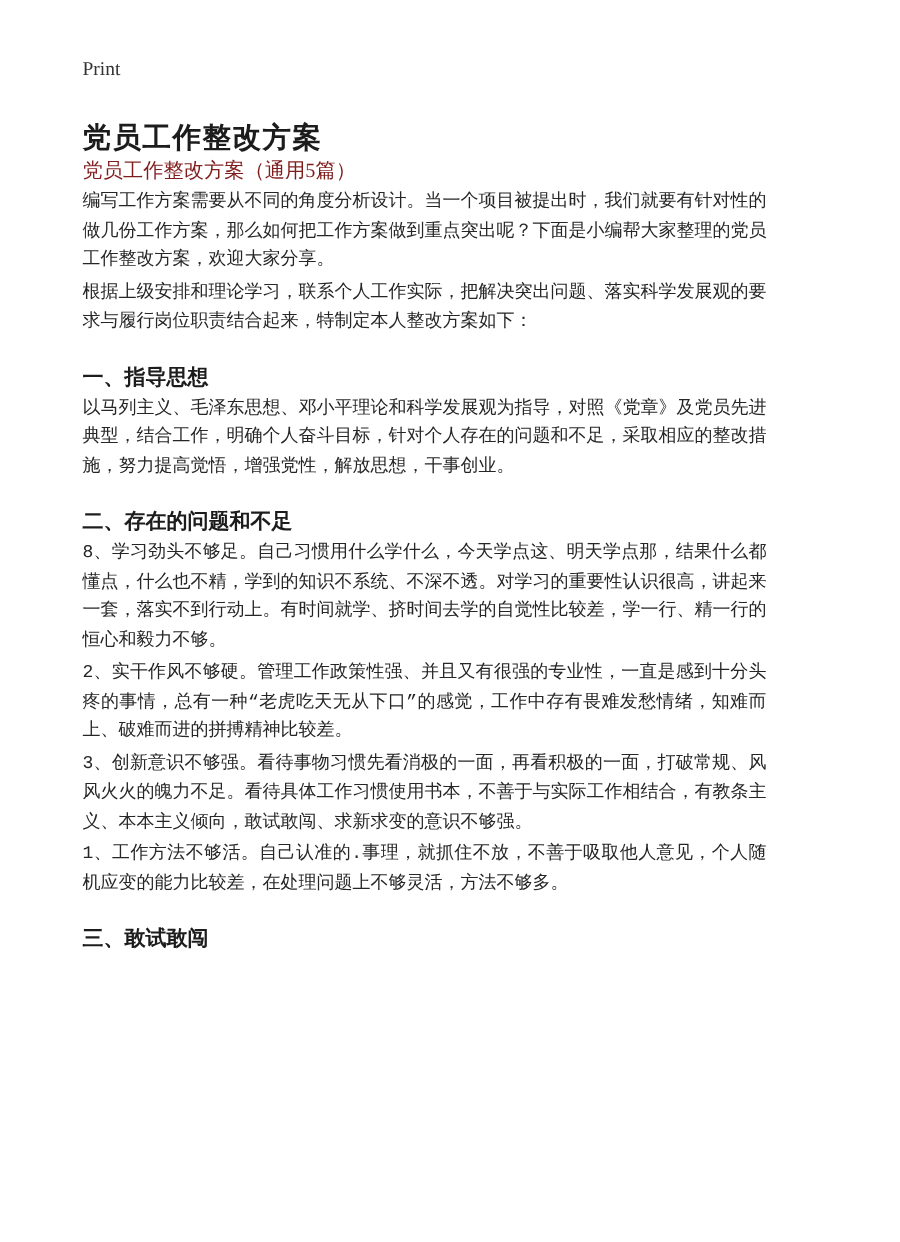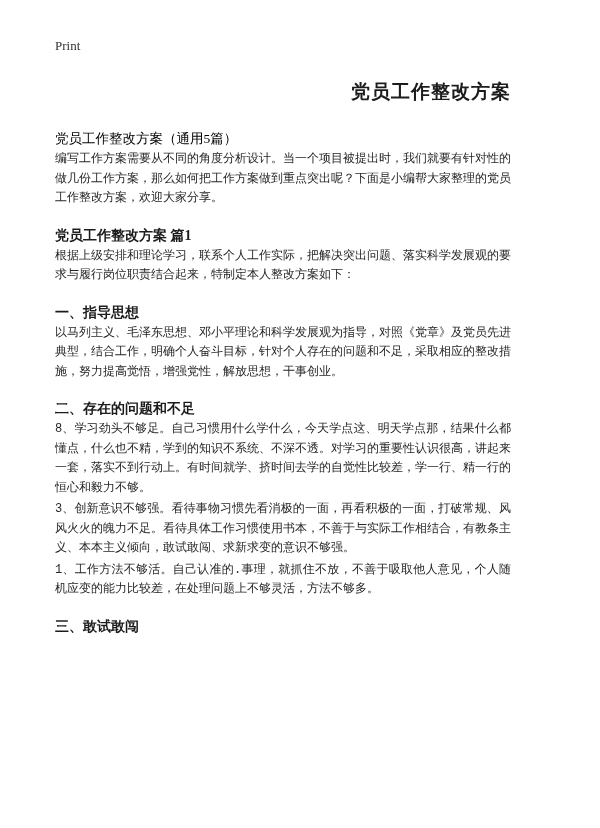--- a/index.html
+++ b/index.html
@@ -19,30 +19,29 @@
     padding: 38px 54px 0 55px;
     background: #ffffff;
   }
   .print-label {
     font-size: 13px;
     color: #333333;
     cursor: pointer;
   }
   h1.doc-title {
     margin-top: 25px;
-    text-align: right;
+    text-align: left;
     font-size: 19px;
     font-weight: bold;
     color: #1c1c1c;
     letter-spacing: 1px;
   }
   .subtitle {
-    margin-top: 25px;
     font-size: 13.5px;
-    color: #000000;
+    color: #7f1d1d;
   }
   p.body-text {
     margin-top: 2px;
     font-size: 12px;
     line-height: 19.5px;
     text-align: justify;
     color: #262626;
     font-family: Liberation Mono, monospace;
   }
   h2.article-heading,
@@ -59,32 +58,32 @@
 <div class="page">
 
   <div class="print-label">Print</div>
 
   <h1 class="doc-title">党员工作整改方案</h1>
 
   <p class="subtitle">党员工作整改方案（通用5篇）</p>
 
   <p class="body-text">编写工作方案需要从不同的角度分析设计。当一个项目被提出时，我们就要有针对性的做几份工作方案，那么如何把工作方案做到重点突出呢？下面是小编帮大家整理的党员工作整改方案，欢迎大家分享。</p>
 
-  <h2 class="article-heading">党员工作整改方案 篇1</h2>
 
   <p class="body-text">根据上级安排和理论学习，联系个人工作实际，把解决突出问题、落实科学发展观的要求与履行岗位职责结合起来，特制定本人整改方案如下：</p>
 
   <h3 class="section-heading">一、指导思想</h3>
 
   <p class="body-text">以马列主义、毛泽东思想、邓小平理论和科学发展观为指导，对照《党章》及党员先进典型，结合工作，明确个人奋斗目标，针对个人存在的问题和不足，采取相应的整改措施，努力提高觉悟，增强党性，解放思想，干事创业。</p>
 
   <h3 class="section-heading">二、存在的问题和不足</h3>
 
   <p class="body-text">8、学习劲头不够足。自己习惯用什么学什么，今天学点这、明天学点那，结果什么都懂点，什么也不精，学到的知识不系统、不深不透。对学习的重要性认识很高，讲起来一套，落实不到行动上。有时间就学、挤时间去学的自觉性比较差，学一行、精一行的恒心和毅力不够。</p>
 
+  <p class="body-text">2、实干作风不够硬。管理工作政策性强、并且又有很强的专业性，一直是感到十分头疼的事情，总有一种“老虎吃天无从下口”的感觉，工作中存有畏难发愁情绪，知难而上、破难而进的拼搏精神比较差。</p>
 
   <p class="body-text">3、创新意识不够强。看待事物习惯先看消极的一面，再看积极的一面，打破常规、风风火火的魄力不足。看待具体工作习惯使用书本，不善于与实际工作相结合，有教条主义、本本主义倾向，敢试敢闯、求新求变的意识不够强。</p>
 
   <p class="body-text">1、工作方法不够活。自己认准的.事理，就抓住不放，不善于吸取他人意见，个人随机应变的能力比较差，在处理问题上不够灵活，方法不够多。</p>
 
   <h3 class="section-heading">三、敢试敢闯</h3>
 
 
 </div>
 

